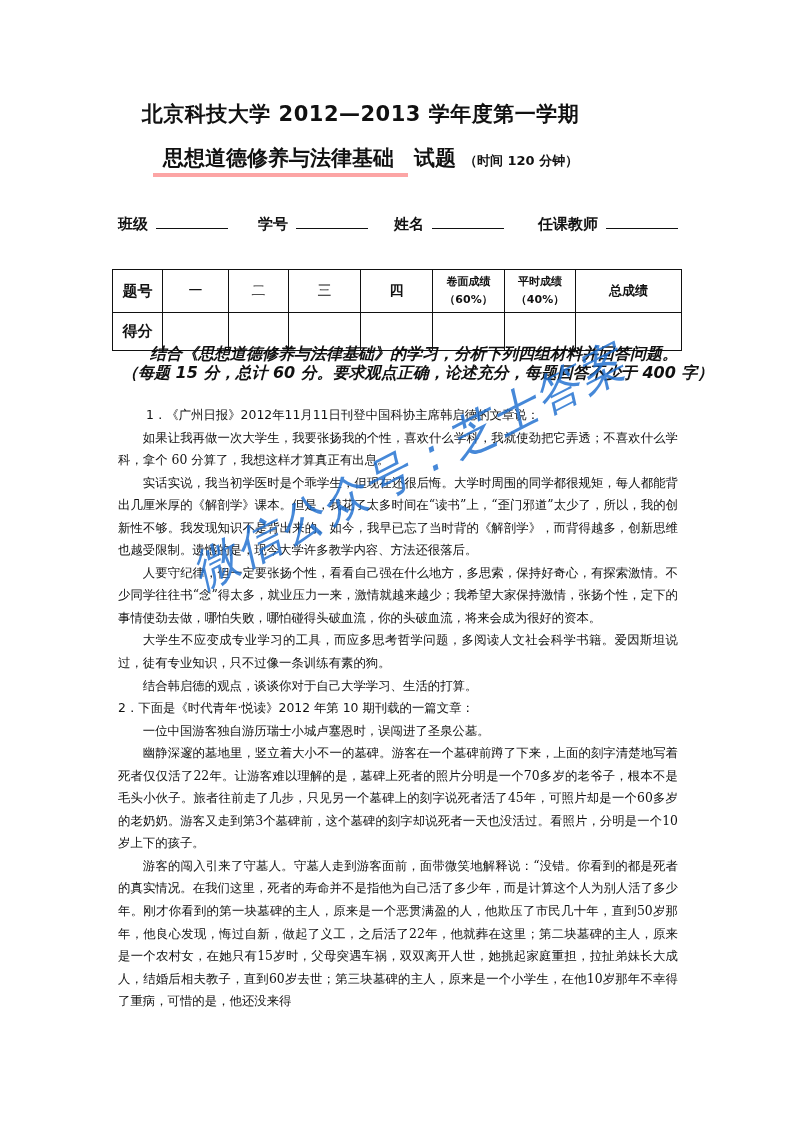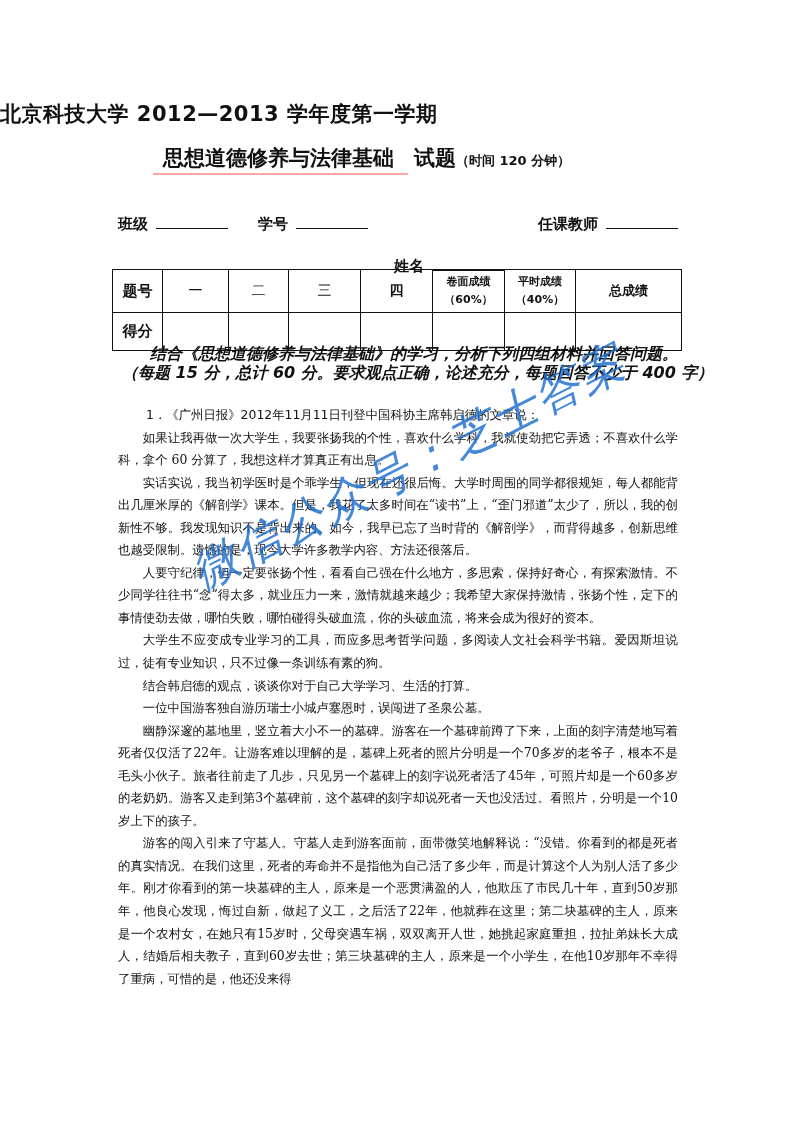--- a/index.html
+++ b/index.html
@@ -1,23 +1,23 @@
 <!DOCTYPE html>
 <html><head>
 <meta charset="utf-8">
 <style>
   html, body { margin: 0; padding: 0; background: #ffffff; }
   body { width: 793px; height: 1122px; position: relative; overflow: hidden; color: #111; font-family: "DejaVu Serif", "Liberation Serif", serif; }
   .page { position: absolute; left: 0; top: 0; width: 793px; height: 1122px; }
 
-  .title1 { position: absolute; left: 0; width: 721px; top: 100px; text-align: left; font-family: "DejaVu Sans", "Liberation Sans", sans-serif; font-weight: bold; font-size: 21px; letter-spacing: 0.5px; }
+  .title1 { position: absolute; left: 0; width: 721px; top: 100px; text-align: center; font-family: "DejaVu Sans", "Liberation Sans", sans-serif; font-weight: bold; font-size: 21px; letter-spacing: 0.5px; }
   .title2 { position: absolute; left: 153px; top: 144px; font-family: "DejaVu Sans", "Liberation Sans", sans-serif; font-weight: bold; font-size: 21px; white-space: nowrap; }
-  .title2 .course { display: inline-block; border-bottom: 2px solid #fca5a5; padding: 0 14px 1px 10px; }
+  .title2 .course { display: inline-block; border-bottom: 4px solid #fca5a5; padding: 0 14px 1px 10px; }
   .title2 .exam { margin-left: 6px; }
-  .title2 .duration { font-size: 13px; }
+  .title2 .duration { font-size: 13px; margin-left: 8px; }
 
   .info-row { position: absolute; left: 118px; top: 214px; width: 570px; height: 26px; font-family: "DejaVu Sans", "Liberation Sans", sans-serif; font-weight: bold; font-size: 15px; }
   .info-item { position: absolute; top: 0; white-space: nowrap; }
   .info-item .blank { display: inline-block; width: 72px; border-bottom: 1.5px solid #111; height: 14px; margin-left: 8px; vertical-align: baseline; }
 
   table.score { position: absolute; left: 112px; top: 241px; border-collapse: collapse; font-family: "DejaVu Sans", "Liberation Sans", sans-serif; margin-top: 28px; }
   table.score td { border: 1.5px solid #111; text-align: center; vertical-align: middle; padding: 0; font-size: 13px; }
   table.score tr.r1 td { height: 42px; }
   table.score tr.r2 td { height: 37px; }
   table.score td.rowhead { font-weight: bold; font-size: 15px; }
@@ -47,21 +47,21 @@
     <span class="course">思想道德修养与法律基础</span><span class="exam">试题</span><span class="duration">（时间 120 分钟）</span>
   </div>
 
   <div class="info-row">
     <div class="info-item" style="left:0px;">
       <span>班级</span><span class="blank"></span>
     </div>
     <div class="info-item" style="left:140px;">
       <span>学号</span><span class="blank"></span>
     </div>
-    <div class="info-item" style="left:276px;margin-top:42px;">
+    <div class="info-item" style="left:276px;">
       <span>姓名</span><span class="blank"></span>
     </div>
     <div class="info-item" style="left:404px;margin-left:16px;">
       <span>任课教师</span><span class="blank"></span>
     </div>
   </div>
 
   <table class="score">
     <colgroup>
       <col style="width:50px">
@@ -106,20 +106,21 @@
   <div class="instr l1">结合《思想道德修养与法律基础》的学习，分析下列四组材料并回答问题。</div>
   <div class="instr l2">（每题 15 分，总计 60 分。要求观点正确，论述充分，每题回答不少于 400 字）</div>
 
   <div class="body-text">
     <p class="q first">1．《广州日报》2012年11月11日刊登中国科协主席韩启德的文章说：</p>
     <p class="indent">如果让我再做一次大学生，我要张扬我的个性，喜欢什么学科，我就使劲把它弄透；不喜欢什么学科，拿个 60 分算了，我想这样才算真正有出息。</p>
     <p class="indent">实话实说，我当初学医时是个乖学生，但现在还很后悔。大学时周围的同学都很规矩，每人都能背出几厘米厚的《解剖学》课本。但是，我花了太多时间在“读书”上，“歪门邪道”太少了，所以，我的创新性不够。我发现知识不是背出来的。如今，我早已忘了当时背的《解剖学》，而背得越多，创新思维也越受限制。遗憾的是，现今大学许多教学内容、方法还很落后。</p>
     <p class="indent">人要守纪律，但一定要张扬个性，看看自己强在什么地方，多思索，保持好奇心，有探索激情。不少同学往往书“念”得太多，就业压力一来，激情就越来越少；我希望大家保持激情，张扬个性，定下的事情使劲去做，哪怕失败，哪怕碰得头破血流，你的头破血流，将来会成为很好的资本。</p>
     <p class="indent">大学生不应变成专业学习的工具，而应多思考哲学问题，多阅读人文社会科学书籍。爱因斯坦说过，徒有专业知识，只不过像一条训练有素的狗。</p>
     <p class="indent q">结合韩启德的观点，谈谈你对于自己大学学习、生活的打算。</p>
+    <p class="q">2．下面是《时代青年·悦读》2012 年第 10 期刊载的一篇文章：</p>
     <p class="indent">一位中国游客独自游历瑞士小城卢塞恩时，误闯进了圣泉公墓。</p>
     <p class="indent">幽静深邃的墓地里，竖立着大小不一的墓碑。游客在一个墓碑前蹲了下来，上面的刻字清楚地写着死者仅仅活了22年。让游客难以理解的是，墓碑上死者的照片分明是一个70多岁的老爷子，根本不是毛头小伙子。旅者往前走了几步，只见另一个墓碑上的刻字说死者活了45年，可照片却是一个60多岁的老奶奶。游客又走到第3个墓碑前，这个墓碑的刻字却说死者一天也没活过。看照片，分明是一个10岁上下的孩子。</p>
     <p class="indent">游客的闯入引来了守墓人。守墓人走到游客面前，面带微笑地解释说：“没错。你看到的都是死者的真实情况。在我们这里，死者的寿命并不是指他为自己活了多少年，而是计算这个人为别人活了多少年。刚才你看到的第一块墓碑的主人，原来是一个恶贯满盈的人，他欺压了市民几十年，直到50岁那年，他良心发现，悔过自新，做起了义工，之后活了22年，他就葬在这里；第二块墓碑的主人，原来是一个农村女，在她只有15岁时，父母突遇车祸，双双离开人世，她挑起家庭重担，拉扯弟妹长大成人，结婚后相夫教子，直到60岁去世；第三块墓碑的主人，原来是一个小学生，在他10岁那年不幸得了重病，可惜的是，他还没来得</p>
   </div>
 
   <div class="watermark">微信公众号：芝士答案</div>
 
 </div>
 
 </body></html>

